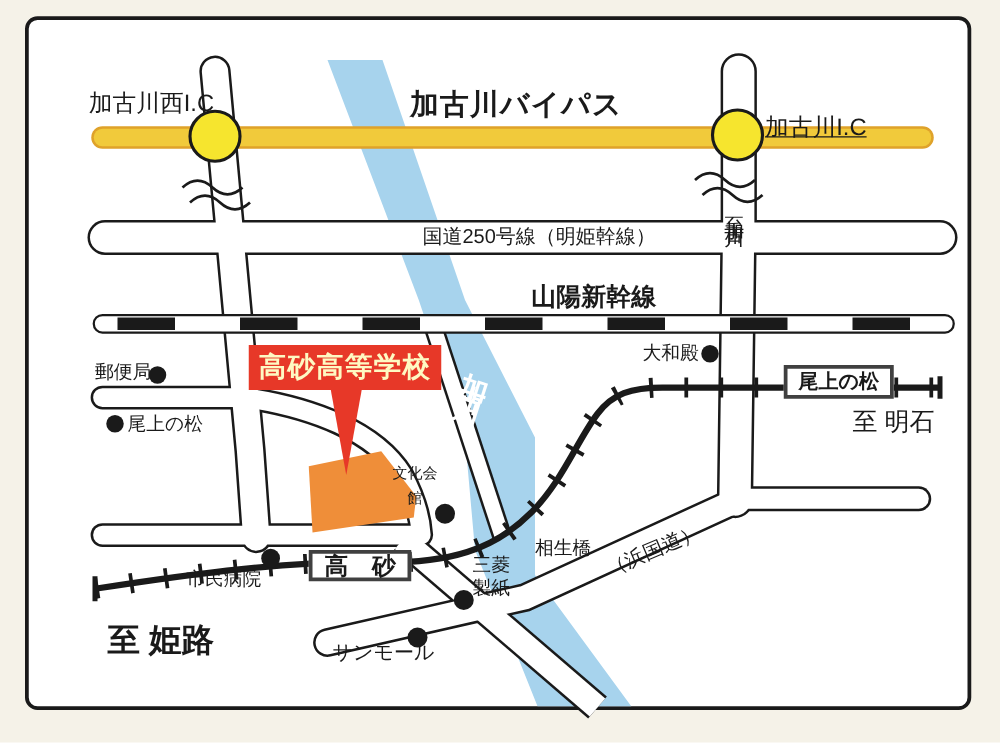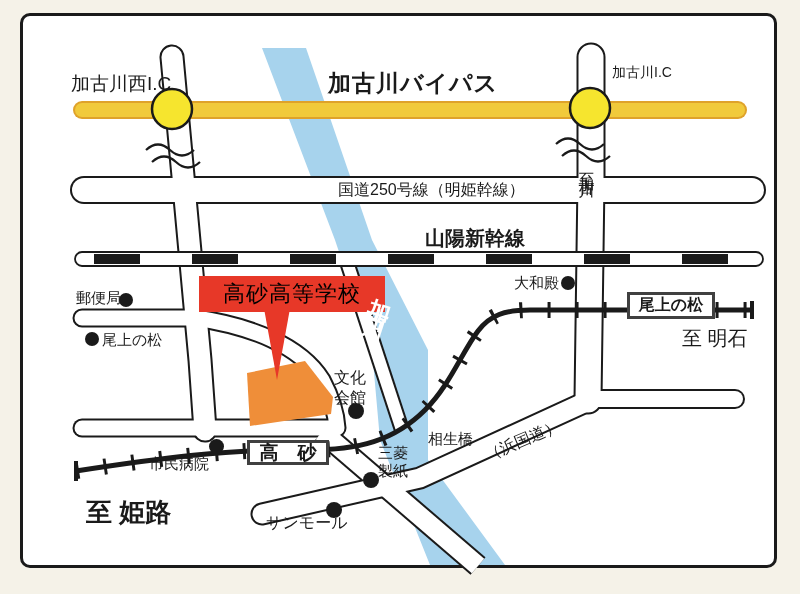--- a/index.html
+++ b/index.html
@@ -18,23 +18,23 @@
   .lbl{position:absolute;white-space:nowrap;line-height:1.15;}
   .vert{writing-mode:vertical-rl;text-orientation:upright;white-space:normal;}
   .dot{position:absolute;background:#1a1a1a;border-radius:50%;}
   .stbox{
     position:absolute;background:#fff;border:3px solid #404040;
     display:flex;align-items:center;justify-content:center;
     font-weight:bold;box-sizing:border-box;
   }
   .twoLine{white-space:normal;text-align:left;}
   #banner{
-    position:absolute;left:199px;top:276px;padding:3px 24px;
-    background:var(--banner_red,#e73828);color:#000000;
-    font-size:22px;font-weight:normal;letter-spacing:1px;white-space:nowrap;
+    position:absolute;left:199px;top:276px;padding:3px 8px;
+    background:var(--banner_red,#e73828);color:#fef9c3;
+    font-size:22px;font-weight:bold;letter-spacing:1px;white-space:nowrap;
   }
   #riverName{
     position:absolute;left:366px;top:281px;height:130px;
     writing-mode:vertical-rl;text-orientation:upright;
     color:#fff;font-size:23px;font-weight:bold;letter-spacing:9px;
     transform:rotate(18deg);transform-origin:50% 20%;
   }
   #hamaLbl{
     position:absolute;left:486px;top:446px;font-size:16px;
     transform:rotate(-23deg);transform-origin:0 50%;white-space:nowrap;
@@ -103,40 +103,40 @@
   <polygon points="263,303 291,303 277,380" style="fill:var(--banner_red,#e73828)"></polygon>
 </svg>
 
 <div id="banner">高砂高等学校</div>
 
 <div class="stbox" style="left:247px;top:440px;width:82px;height:25px;font-size:19px;">高　砂</div>
 <div class="stbox" style="left:627px;top:292px;width:88px;height:27px;font-size:16px;">尾上の松</div>
 
 <div class="lbl" style="left:328px;top:70px;font-size:23px;font-weight:bold;letter-spacing:1px;">加古川バイパス</div>
 <div class="lbl" style="left:44px;top:73px;font-size:19px;margin-left:27px;">加古川西I.C</div>
-<div class="lbl" style="left:612px;top:64px;font-size:14px;">加古川I.C</div>
+<div class="lbl" style="left:612px;top:92px;font-size:19px;text-decoration:underline;">加古川I.C</div>
 <div class="lbl" style="left:338px;top:181px;font-size:16px;">国道250号線（明姫幹線）</div>
 <div class="lbl" style="left:425px;top:227px;font-size:20px;font-weight:bold;">山陽新幹線</div>
 <div class="lbl vert" style="left:577px;top:160px;height:110px;font-size:16px;letter-spacing:3px;">至加古川</div>
 <div class="lbl" style="left:86px;top:498px;font-size:26px;font-weight:bold;">至 姫路</div>
 <div class="lbl" style="left:682px;top:327px;font-size:20px;">至 明石</div>
 <div id="riverName">加古川</div>
 <div id="hamaLbl">（浜国道）</div>
 <div class="lbl" style="left:428px;top:430px;font-size:15px;">相生橋</div>
 
 <div class="lbl" style="left:76px;top:289px;font-size:15px;">郵便局</div>
 <div class="dot" style="left:119px;top:293px;width:14px;height:14px;"></div>
 
 <div class="dot" style="left:85px;top:332px;width:14px;height:14px;"></div>
 <div class="lbl" style="left:102px;top:331px;font-size:15px;">尾上の松</div>
 
 <div class="lbl" style="left:514px;top:274px;font-size:15px;">大和殿</div>
 <div class="dot" style="left:561px;top:276px;width:14px;height:14px;"></div>
 
-<div class="lbl twoLine" style="left:334px;top:368px;width:36px;font-size:16px;line-height:20px;">文化会館</div>
+<div class="lbl twoLine" style="left:314px;top:368px;width:36px;font-size:12px;line-height:20px;text-align:center;">文化会館</div>
 <div class="dot" style="left:348px;top:403px;width:16px;height:16px;"></div>
 
 <div class="lbl" style="left:149px;top:455px;font-size:15px;">市民病院</div>
 <div class="dot" style="left:209px;top:439px;width:15px;height:15px;"></div>
 
 <div class="lbl twoLine" style="left:378px;top:444px;width:34px;font-size:15px;line-height:18px;">三菱製紙</div>
 <div class="dot" style="left:363px;top:472px;width:16px;height:16px;"></div>
 
 <div class="dot" style="left:326px;top:502px;width:16px;height:16px;"></div>
 <div class="lbl" style="left:266px;top:514px;font-size:16px;">サンモール</div>

